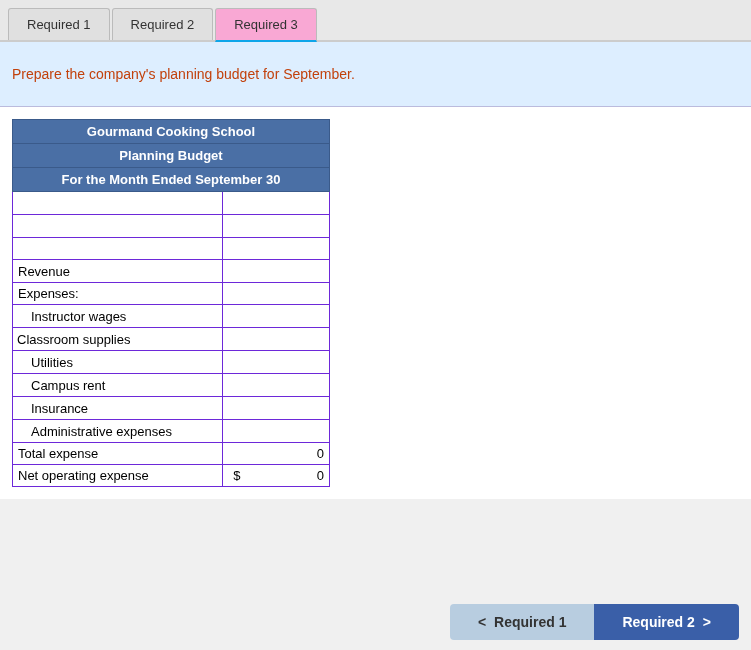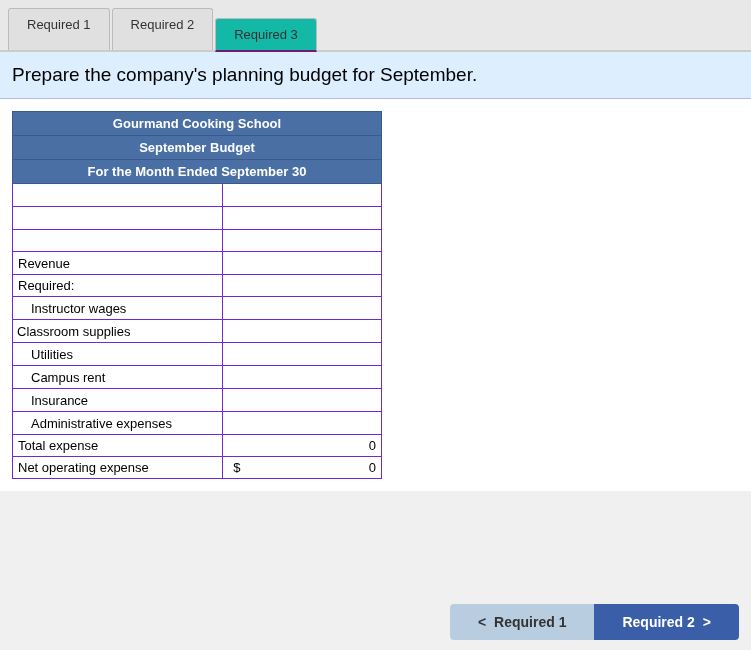--- a/index.html
+++ b/index.html
@@ -25,46 +25,45 @@
       background: #e0e0e0;
       border: 1px solid #bbb;
       border-bottom: none;
       cursor: pointer;
       font-size: 13px;
       color: #333;
       margin-right: 2px;
       border-radius: 3px 3px 0 0;
     }
     .tab.active {
-      background: #14b8a6;
-      border-bottom: 2px solid #701a75;
+      background: #f9a8d4;
+      border-bottom: 2px solid #0ea5e9;
       margin-bottom: -2px;
       font-weight: normal;
       z-index: 1;
-      margin-top: 10px;
     }
 
     
     .instruction-bar {
       background: #ddeeff;
-      padding: 12px 12px;
-      font-size: 19px;
-      color: #000000;
+      padding: 24px 12px;
+      font-size: 14px;
+      color: #c2410c;
       border-bottom: 1px solid #bbd;
     }
 
     
     .main-content {
       padding: 12px 12px;
       background: #fff;
     }
 
     
     .budget-table {
-      width: 370px;
+      width: 318px;
       border-collapse: collapse;
       font-size: 13px;
     }
 
     .budget-table .header-cell {
       background: #4a6fa5;
       color: #fff;
       font-weight: bold;
       text-align: center;
       padding: 4px 6px;
@@ -165,21 +164,21 @@
   <span>Prepare the company's planning budget for September.</span>
 </div>
 
 <div class="main-content">
   <table class="budget-table">
     <thead>
       <tr>
         <td colspan="3" class="header-cell label-col">Gourmand Cooking School</td>
       </tr>
       <tr>
-        <td colspan="3" class="header-cell">September Budget</td>
+        <td colspan="3" class="header-cell">Planning Budget</td>
       </tr>
       <tr>
         <td colspan="3" class="header-cell">For the Month Ended September 30</td>
       </tr>
     </thead>
     <tbody>
 
       <tr>
         <td class="label-col input-cell"><input type="text" style=""></td>
         <td class="value-col input-cell" colspan="2"><input type="text" style=""></td>
@@ -194,21 +193,21 @@
         <td class="label-col">&nbsp;</td>
         <td class="value-col" colspan="2">&nbsp;</td>
       </tr>
 
       <tr>
         <td class="label-col">Revenue</td>
         <td class="value-col input-cell" colspan="2"><input type="text" style=""></td>
       </tr>
 
       <tr>
-        <td class="label-col">Required:</td>
+        <td class="label-col">Expenses:</td>
         <td class="value-col" colspan="2"></td>
       </tr>
 
       <tr>
         <td class="label-col" style="padding-left:18px">Instructor wages</td>
         <td class="value-col input-cell" colspan="2"><input type="text" style=""></td>
       </tr>
 
       <tr>
         <td class="label-col" style="padding-left:4px">Classroom supplies</td>

